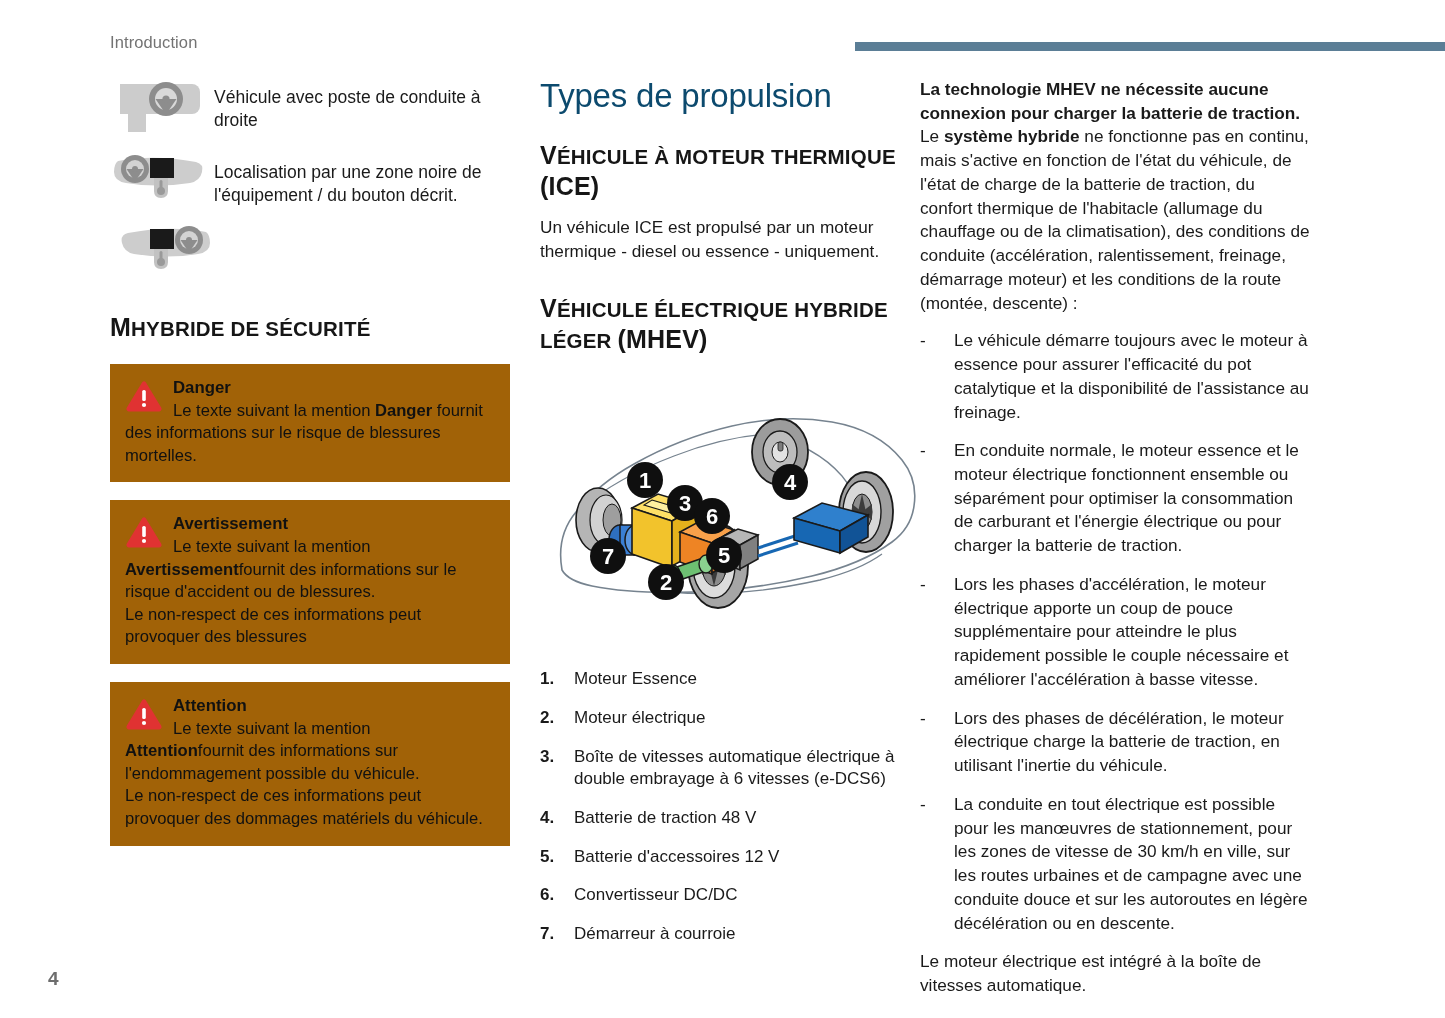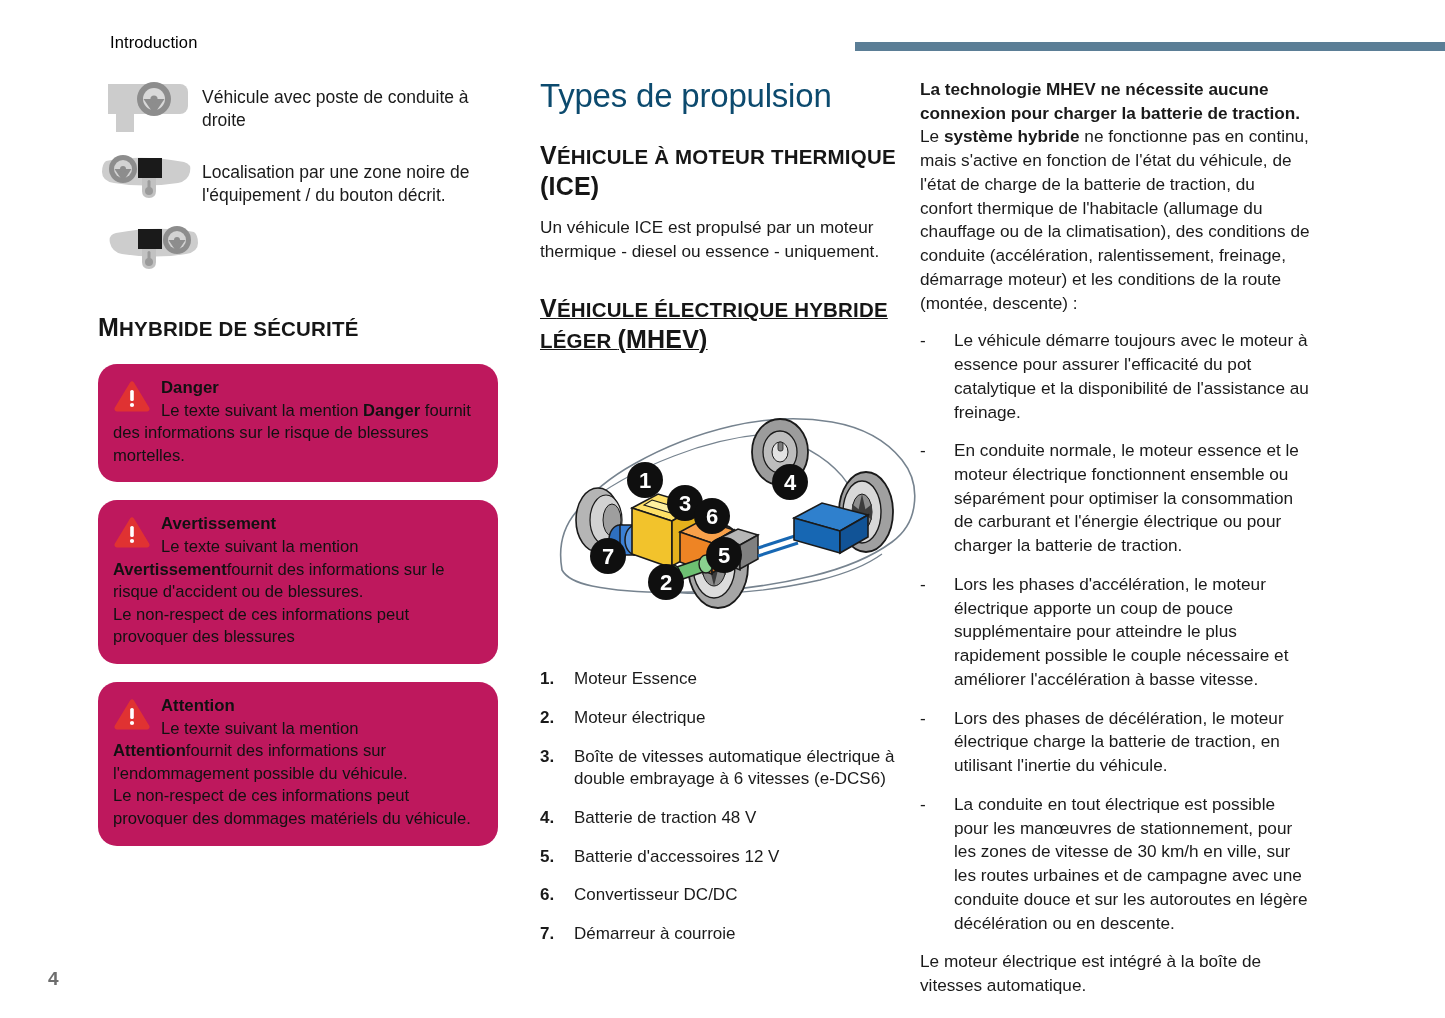--- a/index.html
+++ b/index.html
@@ -23,40 +23,40 @@
     top: 42px;
     width: 590px;
     height: 9px;
     background: #5b7e96;
   }
   #running-head {
     position: absolute;
     left: 110px;
     top: 33px;
     font-size: 16.5px;
-    color: #000000;
+    color: #737373;
     letter-spacing: 0.1px;
   }
 
   
   #page-number {
     position: absolute;
     left: 48px;
     top: 968px;
     font-size: 19px;
     font-weight: bold;
     color: #6d6d6d;
   }
 
   
   .column {
     position: absolute;
     top: 78px;
   }
-  #col-left  { left: 98px;  width: 400px; }
+  #col-left  { left: 110px;  width: 400px; }
   #col-mid   { left: 540px;  width: 382px; }
   #col-right { left: 920px;  width: 390px; }
 
   
   .legend-row {
     display: flex;
     align-items: flex-start;
     margin-bottom: 17px;
   }
   .legend-icon {
@@ -80,22 +80,22 @@
     line-height: 1.22;
     margin-top: 24px;
   }
   .section-heading .big { font-size: 25px; }
   .section-heading .small { font-size: 20.5px; }
 
   #sec-safety { margin-top: 34px; margin-bottom: 21px; }
 
   
   .callout {
-    background: #be185d;
-    border-radius: 19px;
+    background: #a16207;
+    border-radius: 0;
     padding: 13px 16px 15px 15px;
     margin-bottom: 18px;
     font-size: 16.6px;
     line-height: 1.36;
     color: #111;
   }
   .callout .tri-wrap {
     float: left;
     width: 44px;
     margin-right: 4px;
@@ -115,21 +115,21 @@
     letter-spacing: -0.2px;
     margin: 0 0 26px 0;
     line-height: 1.1;
   }
   .body-para {
     font-size: 17.2px;
     line-height: 1.4;
     margin: 0;
   }
   #sec-ice { margin-bottom: 14px; }
-  #sec-mhev { margin-top: 30px; margin-bottom: 10px; text-decoration: underline; }
+  #sec-mhev { margin-top: 30px; margin-bottom: 10px; }
 
   #car-figure {
     margin: 16px 0 26px 0;
     width: 382px;
     height: 272px;
   }
 
   
   ol.numlist {
     list-style: none;

